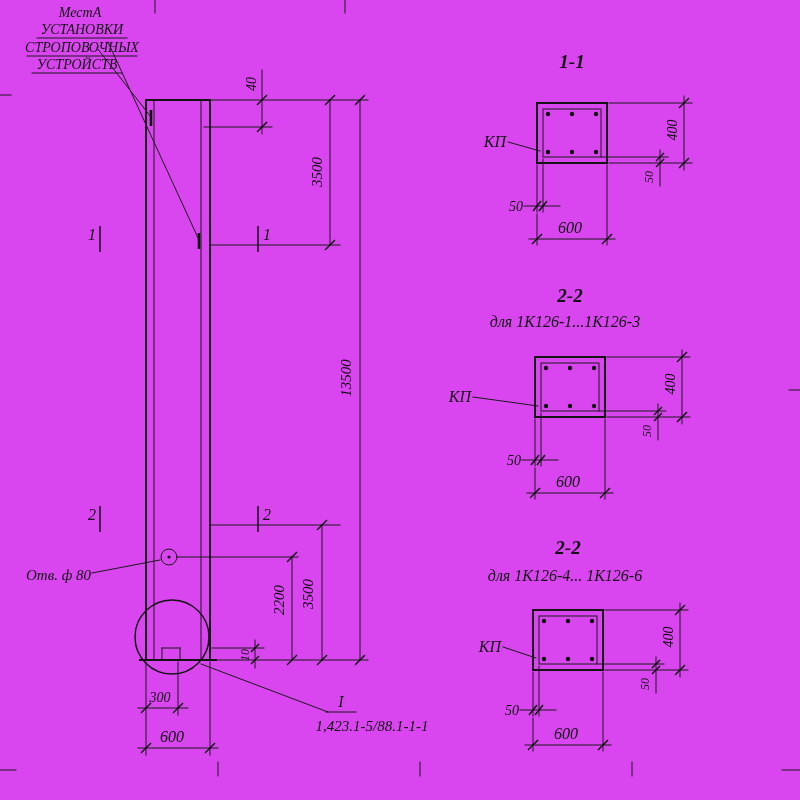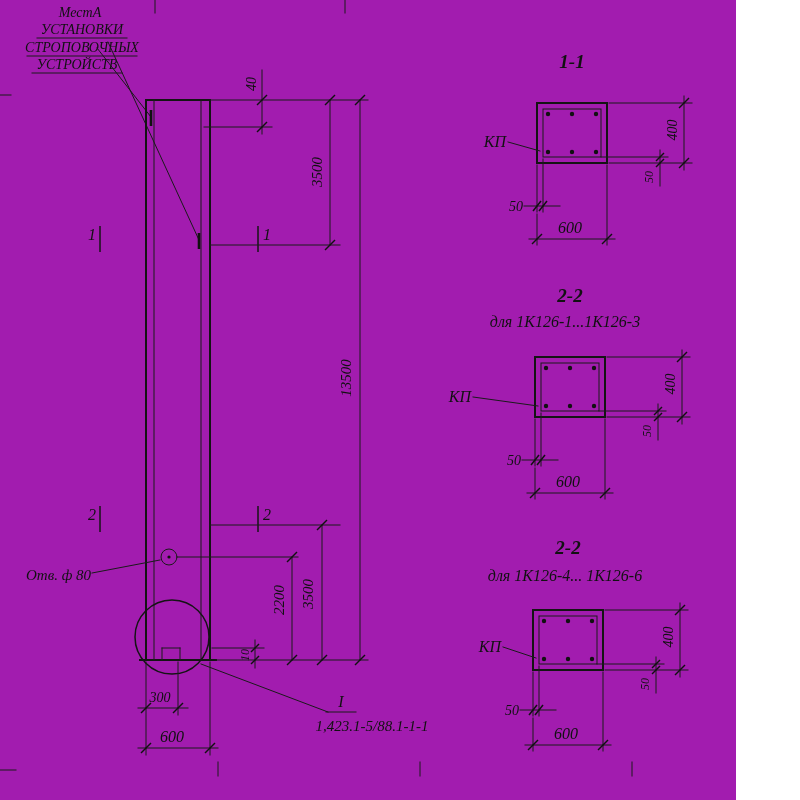--- a/index.html
+++ b/index.html
@@ -1,16 +1,16 @@
 <!DOCTYPE html>
 <html><head>
 <meta charset="utf-8">
 <style>
   html,body{margin:0;padding:0;background:#ffffff;}
-  .page{position:relative;width:736px;height:800px;background:#a21caf;overflow:hidden;}
+  .page{position:relative;width:800px;height:800px;background:#d946ef;overflow:hidden;}
   svg{display:block;}
   .thick{stroke:#141414;stroke-width:2;fill:none;stroke-linecap:square;}
   .thin{stroke:#1a1a1a;stroke-width:1;fill:none;stroke-linecap:square;}
   .med{stroke:#141414;stroke-width:1.5;fill:none;}
   .tick{stroke:#111;stroke-width:1.5;}
   .strop{stroke:#111;stroke-width:2.6;}
   .dot{fill:#111;stroke:none;}
   text{font-family:"Liberation Serif","DejaVu Serif",serif;font-style:italic;fill:#111;font-size:15px;}
   .t12{font-size:12px;}
   .t14{font-size:14px;}

